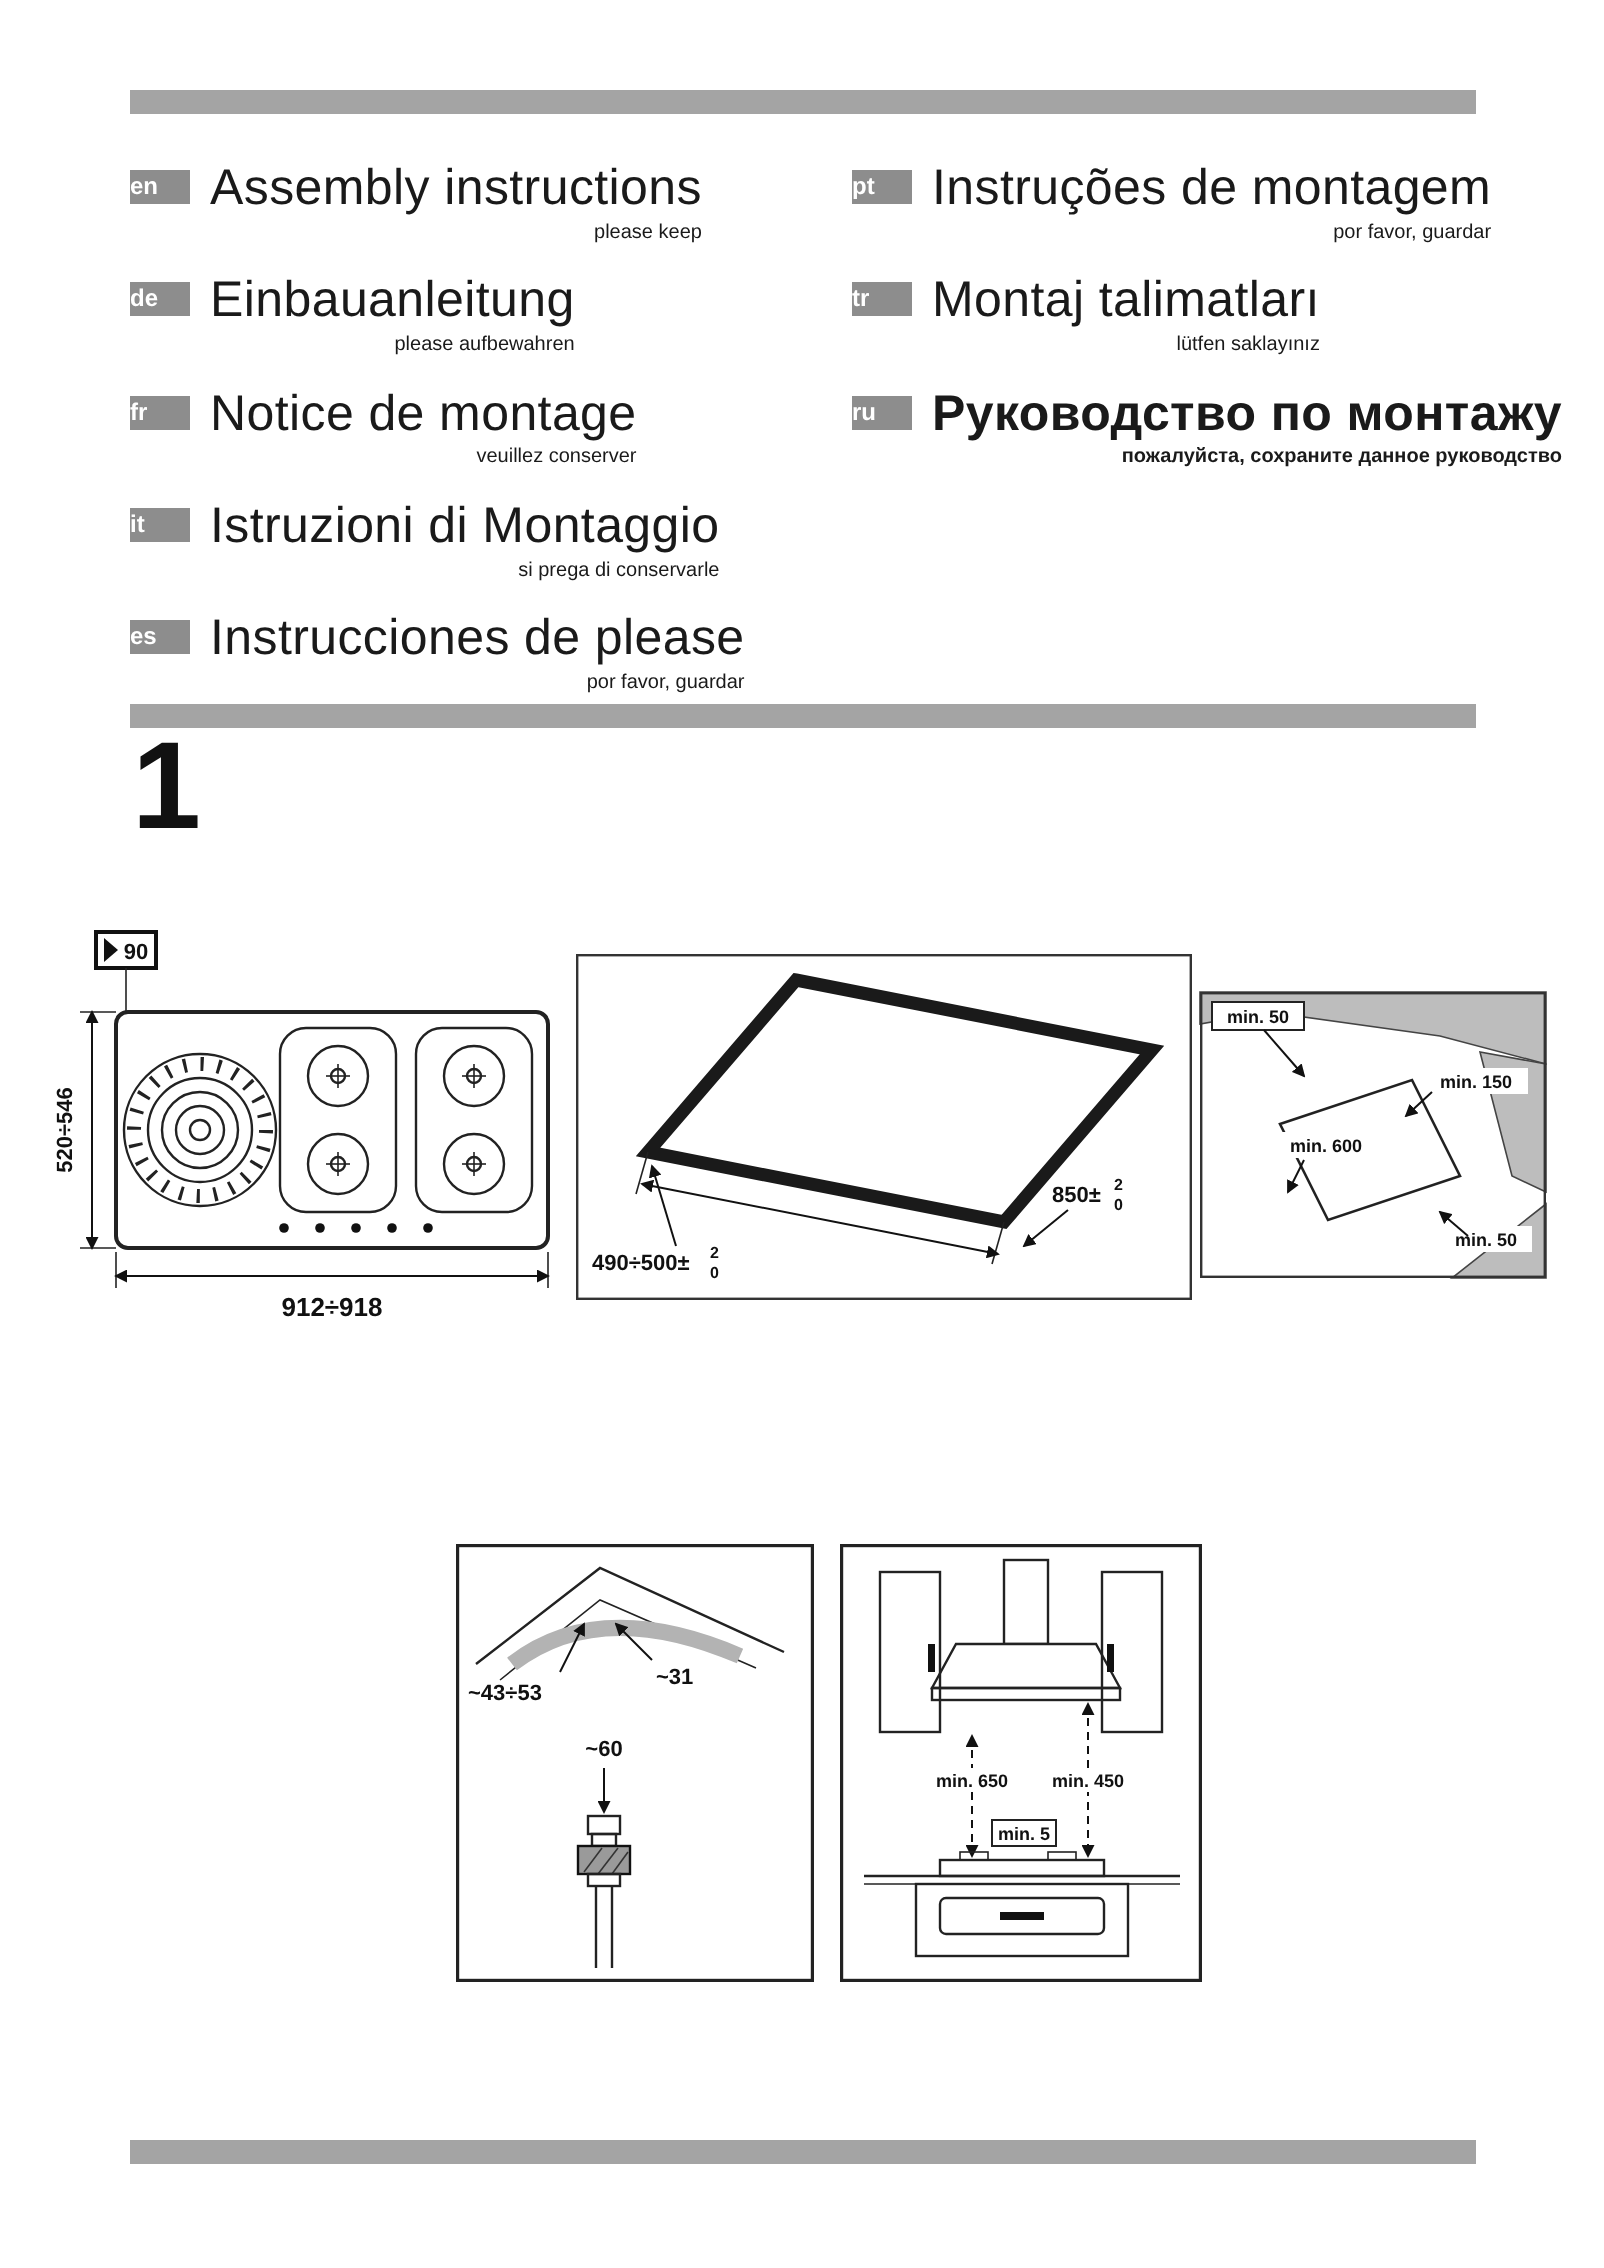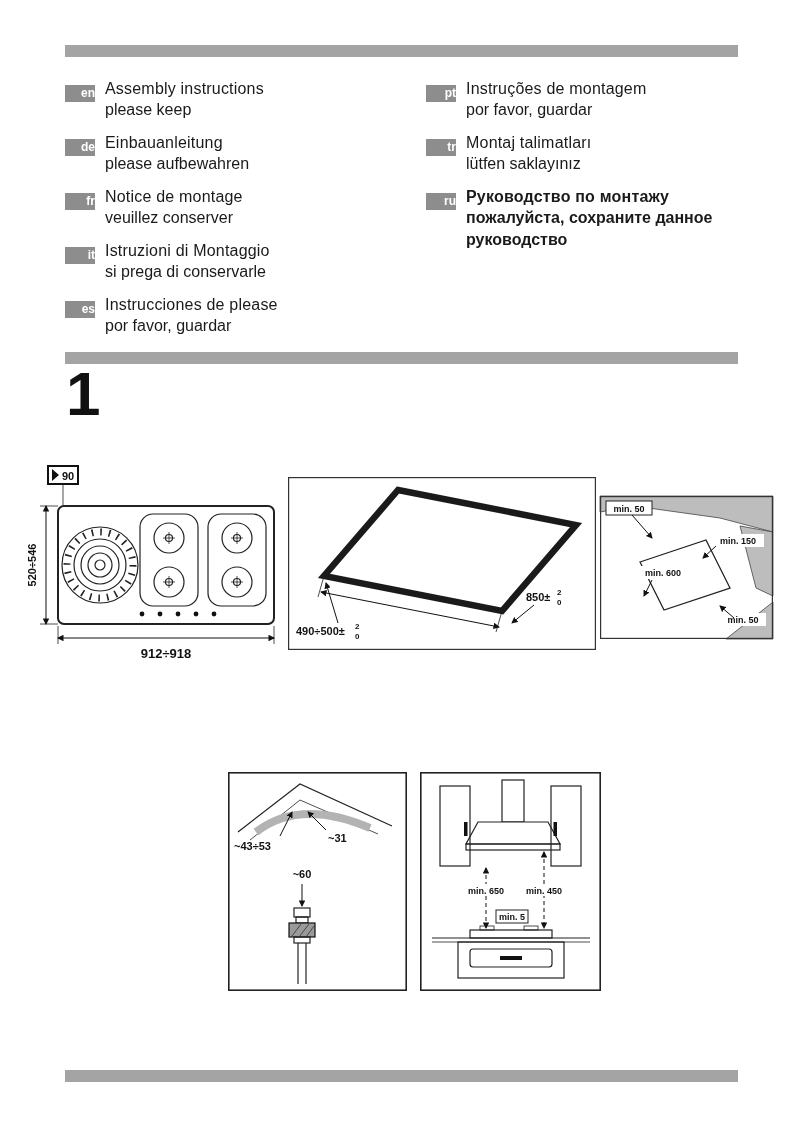--- a/index.html
+++ b/index.html
@@ -14,24 +14,24 @@
   #bar-mid { top:352px; }
   #bar-bottom { top:1070px; }
 
   .lang-col { position:absolute; top:80px; }
   #lang-col-left  { left:65px;  width:345px; }
   #lang-col-right { left:426px; width:385px; }
   .lang-entry { display:flex; gap:10px; margin-bottom:13px; }
   .lang-badge {
     flex:0 0 30px; height:17px; margin-top:5px;
     background:#8d8d8d; color:#fff;
-    font-size:12px; font-weight:bold; text-align:right; line-height:17px;
+    font-size:12px; font-weight:bold; text-align:left; line-height:17px;
   }
-  .lang-title { font-size:16px; line-height:1.15; letter-spacing:.2px; white-space:nowrap; }
-  .lang-subtitle { font-size:16px; line-height:1.35; margin-top:1px; }
+  .lang-title { font-size:25px; line-height:1.15; letter-spacing:.2px; white-space:nowrap; }
+  .lang-subtitle { font-size:10px; line-height:1.35; margin-top:1px;text-align:right; }
   .lang-entry.ru .lang-title, .lang-entry.ru .lang-subtitle { font-weight:bold; }
 
   .fig-number { position:absolute; left:66px; top:358px; font-size:62px; font-weight:bold; color:#111; }
 
   svg { position:absolute; overflow:visible; }
   svg text { font-family:"Liberation Sans", sans-serif; fill:#111; }
   .dim   { font-size:11px;  font-weight:bold; }
   .dim-lg{ font-size:13px;  font-weight:bold; }
   .dim-sm{ font-size:9px;   font-weight:bold; }
   .dim-xs{ font-size:8px;   font-weight:bold; }

